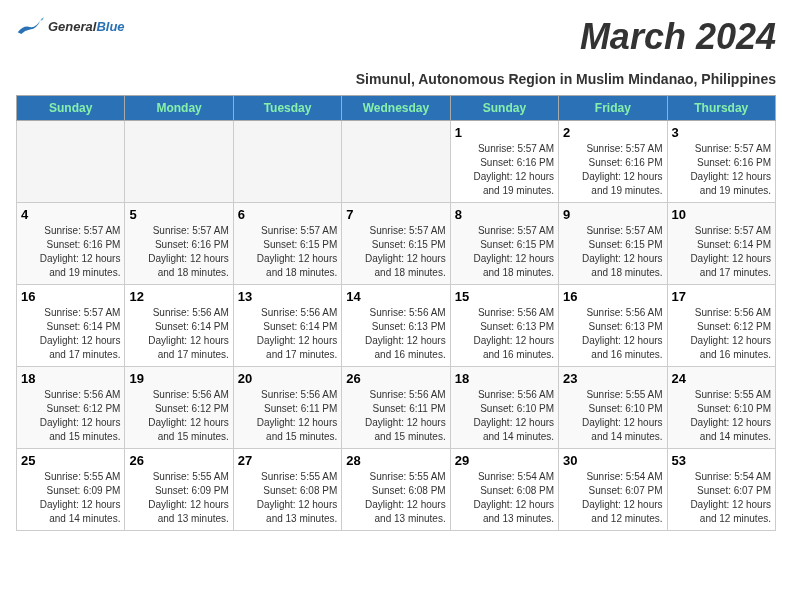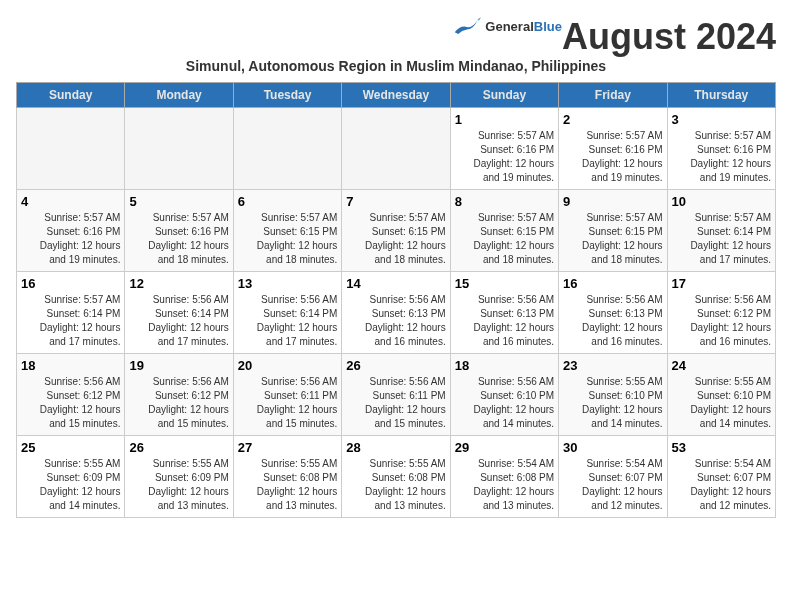--- a/index.html
+++ b/index.html
@@ -6,53 +6,54 @@
     body {
       font-family: Arial, sans-serif;
       background: #fff;
       width: 792px;
       min-height: 612px;
       padding: 16px;
     }
     .header-top {
       display: flex;
       align-items: flex-start;
-      justify-content: flex-end;
-      margin-bottom: 0;
+      justify-content: space-between;
+      margin-bottom: 13px;
+      font-style: italic;
     }
     .logo {
       display: flex;
       align-items: center;
       gap: 4px;
     }
     .logo-bird {
       width: 28px;
       height: 20px;
     }
     .title-month {
       font-size: 36px;
       font-weight: bold;
       color: #333;
       text-align: right;
     }
     .subtitle {
-      text-align: center;
+      text-align: right;
       font-size: 14px;
       font-weight: bold;
       color: #333;
       margin-bottom: 8px;
     }
     table {
       width: 100%;
       border-collapse: collapse;
       font-size: 11px;
     }
     th {
       background-color: #2a72b5;
-      color: #e5e5e5;
+      color: #86efac;
       padding: 5px 3px;
       font-size: 12px;
       border: 1px solid #aaa;
     }
     td {
       border: 1px solid #ccc;
       vertical-align: top;
       padding: 4px 4px;
       height: 80px;
       background: #fff;
@@ -85,21 +86,21 @@
       <path d="M2 18 Q8 10 16 12 Q22 14 28 4 Q24 14 16 15 Q10 16 6 20 Z" fill="#2a72b5"></path>
       <path d="M28 4 Q30 2 32 1 Q30 6 28 4Z" fill="#5aabdd"></path>
     </svg>
     <div>
       <div style="display:flex;">
         <span style="font-size:13px;font-weight:bold;color:#333;">General</span>
         <span style="font-size:13px;font-weight:bold;color:#2a72b5;">Blue</span>
       </div>
     </div>
   </div>
-  <div class="title-month">August 2024</div>
+  <div class="title-month">March 2024</div>
 </div>
 <div class="subtitle">Simunul, Autonomous Region in Muslim Mindanao, Philippines</div>
 
 <table>
   <thead>
     <tr id="weekday-header">
         <th>Sunday</th>
         <th>Monday</th>
         <th>Tuesday</th>
         <th>Wednesday</th>

